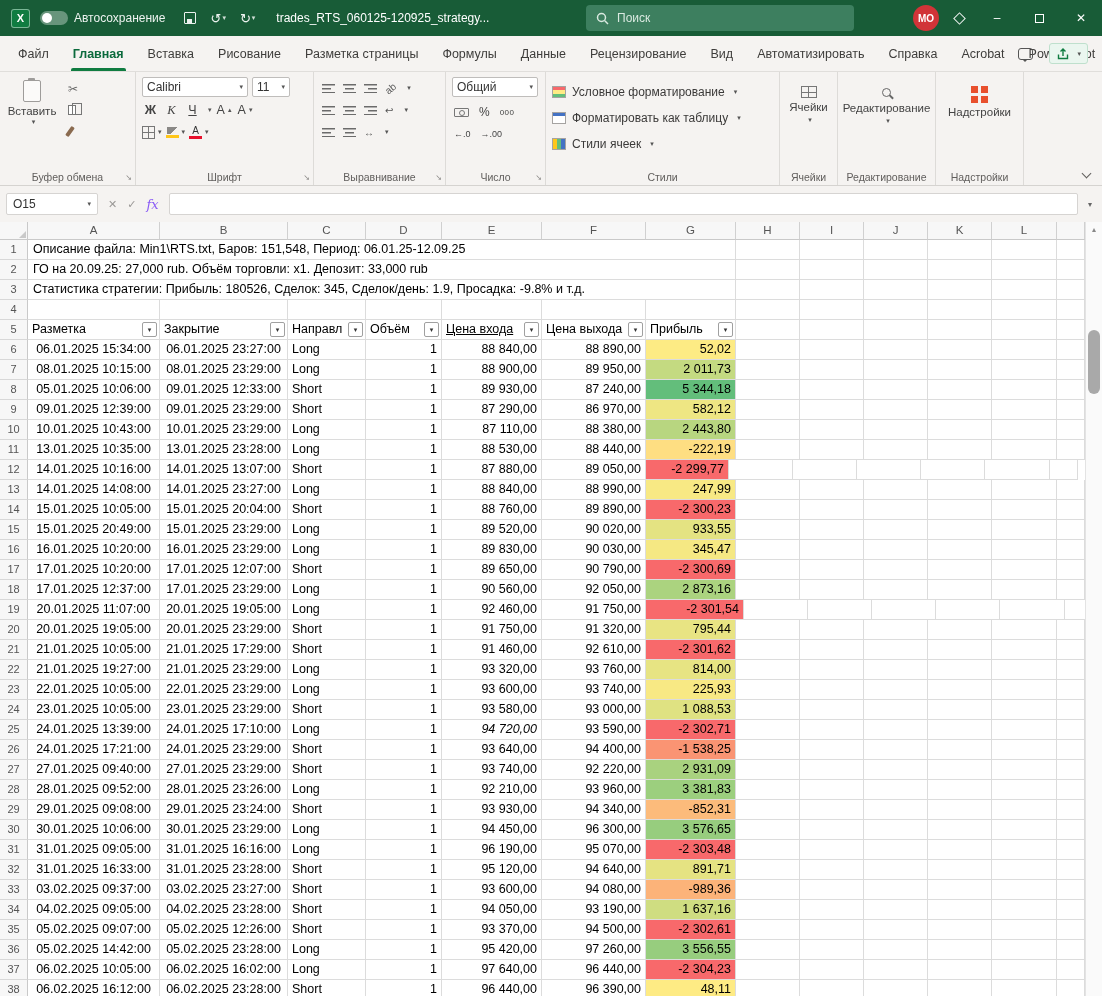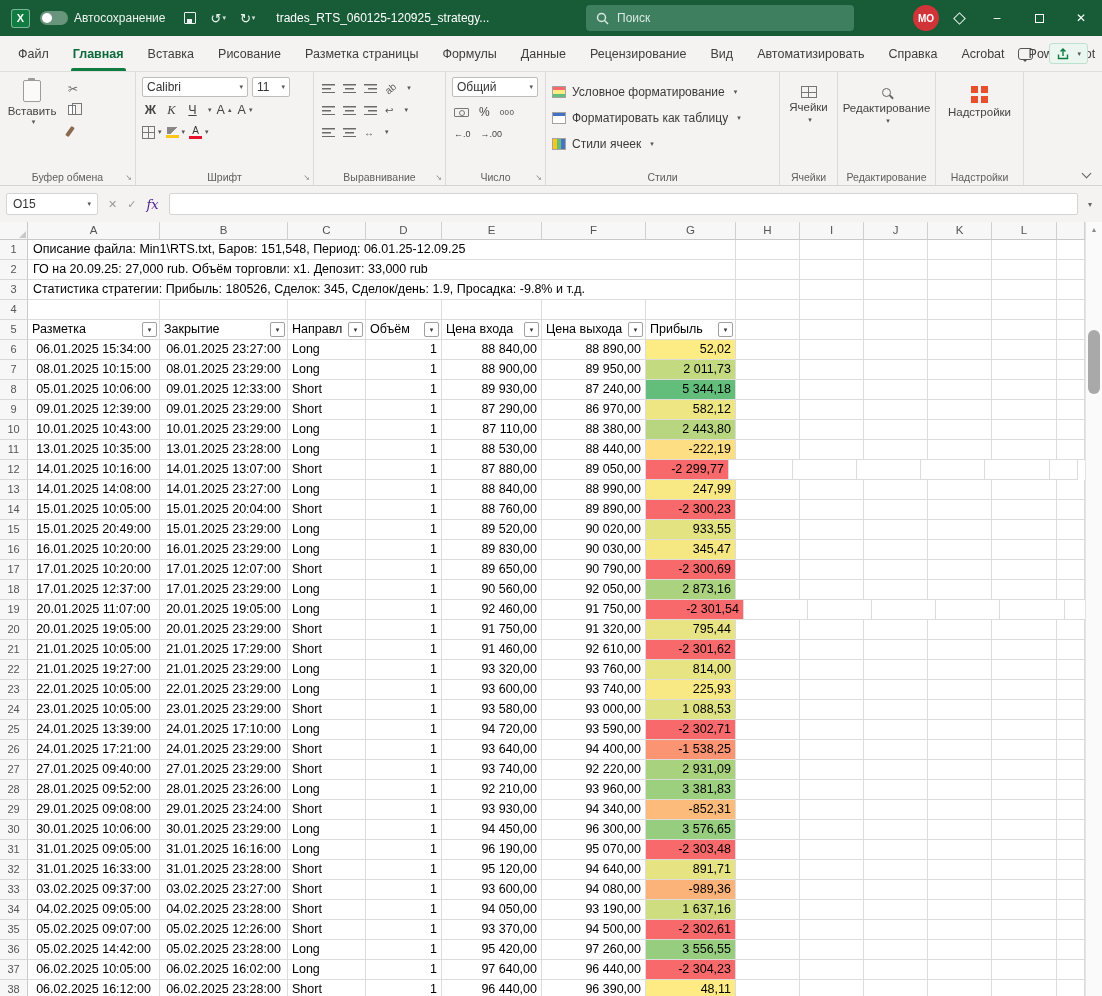--- a/index.html
+++ b/index.html
@@ -93,21 +93,21 @@
   .mag{width:9px;height:9px;border:1.5px solid #666;border-radius:50%;position:relative;margin:2px}
   .mag::after{content:"";position:absolute;width:5px;height:1.5px;background:#666;transform:rotate(45deg);right:-4px;bottom:-1px}
   .addins-ic{width:17px;height:17px;background:linear-gradient(#E8502D,#E8502D),linear-gradient(#E8502D,#E8502D),linear-gradient(#E8502D,#E8502D),linear-gradient(#E8502D,#E8502D);background-repeat:no-repeat;background-size:7px 7px;background-position:0 0,10px 0,0 10px,10px 10px}
   .collapse-chev{position:absolute;right:12px;bottom:8px;width:7px;height:7px;border-right:1.5px solid #605E5C;border-bottom:1.5px solid #605E5C;transform:rotate(45deg)}
 
   
   .fbar{height:36px;background:#F5F3F1;display:flex;align-items:center;padding:0 6px;gap:6px;flex:0 0 auto}
   .namebox{width:92px;height:22px;background:#fff;border:1px solid #D6D4D2;border-radius:2px;display:flex;align-items:center;justify-content:space-between;padding:0 6px;font-size:12px;color:#333}
   .fx-area{display:flex;align-items:center;gap:10px;padding:0 4px;color:#9A9896}
   .fx-x,.fx-ok{font-size:11px}
-  .fx-fx{font-family:"DejaVu Serif",serif;font-style:italic;font-size:13px;color:#4c1d95}
+  .fx-fx{font-family:"DejaVu Serif",serif;font-style:italic;font-size:13px;color:#8b5cf6}
   .finput{flex:1;height:22px;background:#fff;border:1px solid #D6D4D2;border-radius:2px;font-size:12px;padding:0 4px;line-height:20px}
   .fbar-chev{font-size:8px;color:#666;padding:0 4px}
 
   
   .sheet{flex:1;position:relative;background:#fff;overflow:hidden}
   .colhdrs{display:flex;height:18px}
   .corner{width:28px;flex:0 0 auto;background:#F7F7F7;border-right:1px solid #C9C9C9;border-bottom:1px solid #C9C9C9;position:relative}
   .corner::after{content:"";position:absolute;right:1px;bottom:1px;border-left:7px solid transparent;border-bottom:7px solid #C9C9C9}
   .colh{flex:0 0 auto;height:18px;background:#F7F7F7;border-right:1px solid #D0D0D0;border-bottom:1px solid #C9C9C9;font-size:11.5px;color:#555;text-align:center;line-height:17px}
   .grow{display:flex;height:20px}
@@ -424,21 +424,21 @@
           <div class="cell" style="width: 64px;"></div>
           <div class="cell" style="width: 65px;"></div>
           <div class="cell" style="width: 28px;"></div>
         </div>
         <div class="grow">
           <div class="rowh">5</div>
           <div class="cell thead" style="width: 132px;"><span>Разметка</span><div class="filter">▾</div></div>
           <div class="cell thead" style="width: 128px;"><span>Закрытие</span><div class="filter">▾</div></div>
           <div class="cell thead" style="width: 78px;"><span>Направл</span><div class="filter">▾</div></div>
           <div class="cell thead" style="width: 76px;"><span>Объём</span><div class="filter">▾</div></div>
-          <div class="cell thead" style="width: 100px;"><span>Цена входа</span><div class="filter">▾</div></div>
+          <div class="cell thead" style="width: 100px; text-decoration: underline;"><span>Цена входа</span><div class="filter">▾</div></div>
           <div class="cell thead" style="width: 104px;"><span>Цена выхода</span><div class="filter">▾</div></div>
           <div class="cell thead" style="width: 90px;"><span>Прибыль</span><div class="filter">▾</div></div>
           <div class="cell" style="width: 64px;"></div>
           <div class="cell" style="width: 64px;"></div>
           <div class="cell" style="width: 64px;"></div>
           <div class="cell" style="width: 64px;"></div>
           <div class="cell" style="width: 65px;"></div>
           <div class="cell" style="width: 28px;"></div>
         </div>
         <div class="grow">
@@ -744,21 +744,21 @@
           <div class="cell" style="width: 64px;"></div>
           <div class="cell" style="width: 65px;"></div>
           <div class="cell" style="width: 28px;"></div>
         </div>
         <div class="grow">
           <div class="rowh">25</div>
           <div class="cell a-c" style="width: 132px;">24.01.2025 13:39:00</div>
           <div class="cell a-c" style="width: 128px;">24.01.2025 17:10:00</div>
           <div class="cell a-l" style="width: 78px;">Long</div>
           <div class="cell a-r" style="width: 76px;">1</div>
-          <div class="cell a-r" style="width: 100px;">94 720,00</div>
+          <div class="cell a-r" style="width: 100px; font-style: italic;">94 720,00</div>
           <div class="cell a-r" style="width: 104px;">93 590,00</div>
           <div class="cell a-r" style="width: 90px; background: rgb(248, 105, 107);">-2 302,71</div>
           <div class="cell" style="width: 64px;"></div>
           <div class="cell" style="width: 64px;"></div>
           <div class="cell" style="width: 64px;"></div>
           <div class="cell" style="width: 64px;"></div>
           <div class="cell" style="width: 65px;"></div>
           <div class="cell" style="width: 28px;"></div>
         </div>
         <div class="grow">

